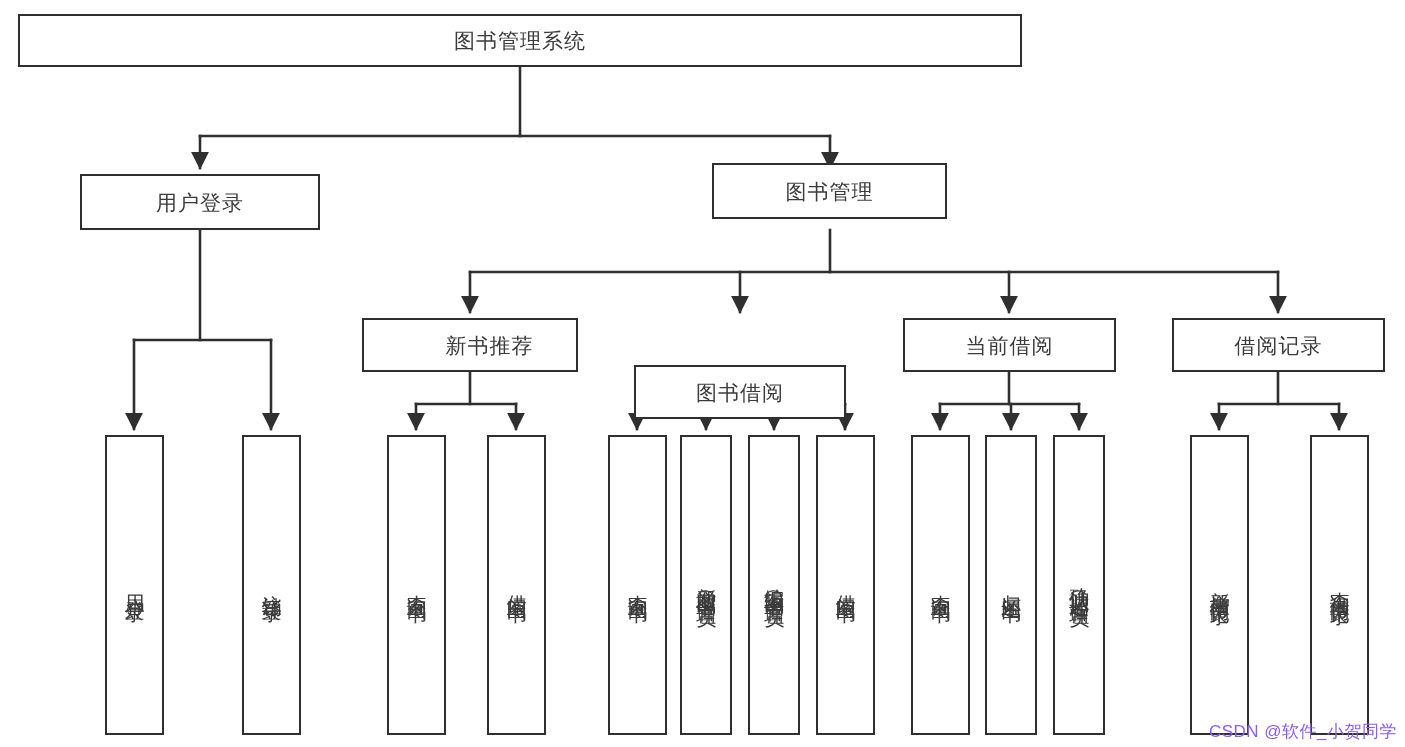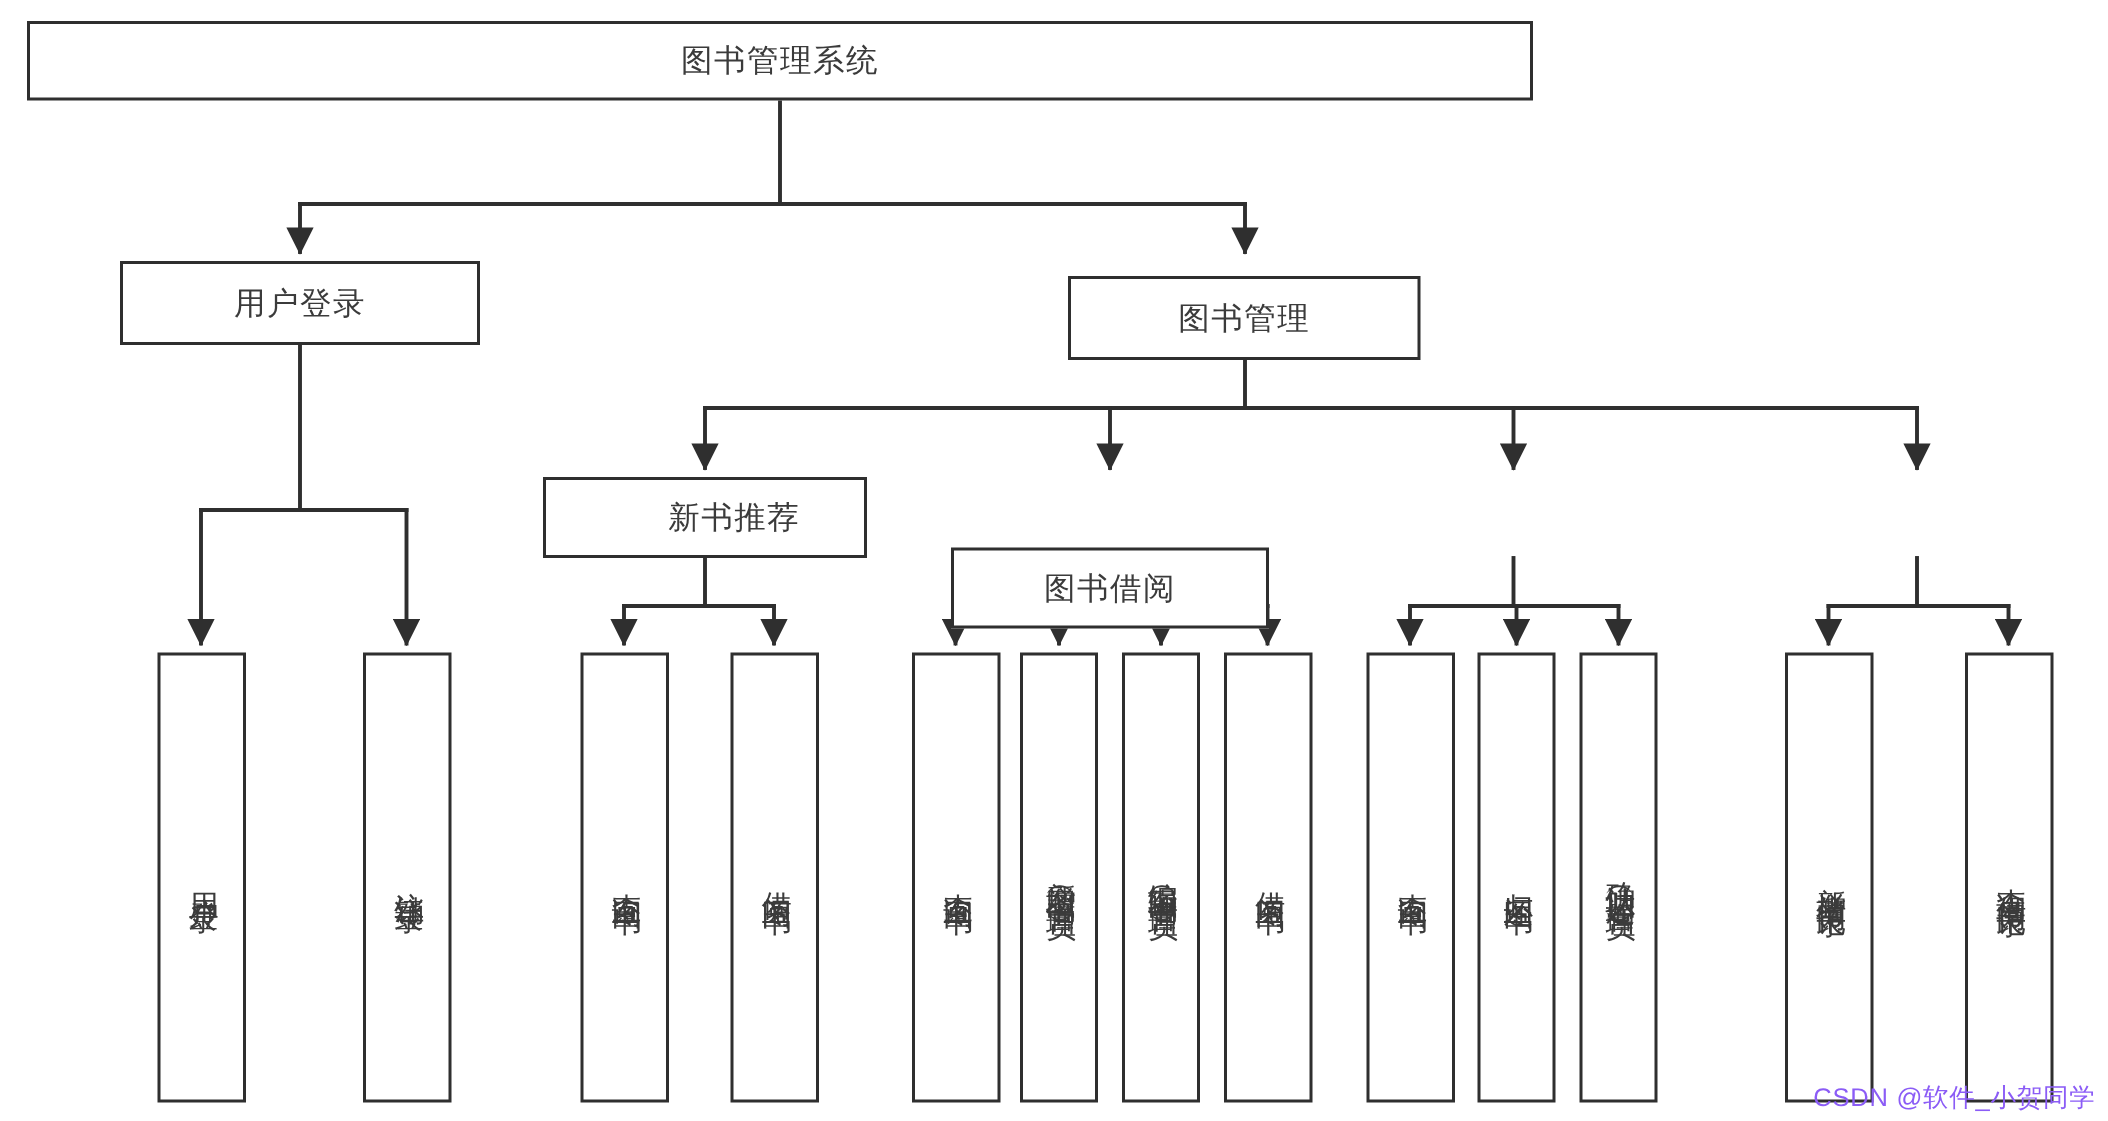--- a/index.html
+++ b/index.html
@@ -120,29 +120,35 @@
     </g>
   </svg>
 
   <div class="node horiz" id="node-root" style="left: 18px; top: 14px; width: 1004px; height: 53px; border-color: rgb(47, 47, 47); background: rgb(255, 255, 255); color: rgb(59, 59, 59);">
     <span>图书管理系统</span>
   </div>
 
   <div class="node horiz" id="node-l2-0" style="left: 80px; top: 174px; width: 240px; height: 56px; border-color: rgb(47, 47, 47); background: rgb(255, 255, 255); color: rgb(59, 59, 59);">
     <span>用户登录</span>
   </div>
-  <div class="node horiz" id="node-l2-1" style="left: 712px; top: 184px; width: 235px; height: 56px; border-color: rgb(47, 47, 47); background: rgb(255, 255, 255); color: rgb(59, 59, 59);">
+  <div class="node horiz" id="node-l2-1" style="left: 712px; top: 163px; width: 235px; height: 56px; border-color: rgb(47, 47, 47); background: rgb(255, 255, 255); color: rgb(59, 59, 59);">
     <span>图书管理</span>
   </div>
 
   <div class="node horiz" id="node-l3-0" style="left: 362px; top: 318px; width: 216px; height: 54px; border-color: rgb(47, 47, 47); background: rgb(255, 255, 255); color: rgb(59, 59, 59); padding-left: 39px;">
     <span>新书推荐</span>
   </div>
   <div class="node horiz" id="node-l3-1" style="left: 634px; top: 318px; width: 212px; height: 54px; border-color: rgb(47, 47, 47); background: rgb(255, 255, 255); color: rgb(59, 59, 59); margin-top: 47px;">
     <span>图书借阅</span>
+  </div>
+  <div class="node horiz" id="node-l3-2" style="left: 903px; top: 318px; width: 213px; height: 54px; border-color: rgb(47, 47, 47); background: rgb(255, 255, 255); color: rgb(59, 59, 59);">
+    <span>当前借阅</span>
+  </div>
+  <div class="node horiz" id="node-l3-3" style="left: 1172px; top: 318px; width: 213px; height: 54px; border-color: rgb(47, 47, 47); background: rgb(255, 255, 255); color: rgb(59, 59, 59);">
+    <span>借阅记录</span>
   </div>
 
   <div class="node vert" id="leaf-0" style="left: 105px; top: 435px; width: 59px; height: 300px; border-color: rgb(47, 47, 47); background: rgb(255, 255, 255); color: rgb(59, 59, 59);">
     <span class="vtext">用户登录</span>
   </div>
   <div class="node vert" id="leaf-1" style="left: 242px; top: 435px; width: 59px; height: 300px; border-color: rgb(47, 47, 47); background: rgb(255, 255, 255); color: rgb(59, 59, 59);">
     <span class="vtext">注销登录</span>
   </div>
   <div class="node vert" id="leaf-2" style="left: 387px; top: 435px; width: 59px; height: 300px; border-color: rgb(47, 47, 47); background: rgb(255, 255, 255); color: rgb(59, 59, 59);">
     <span class="vtext">查询图书</span>

